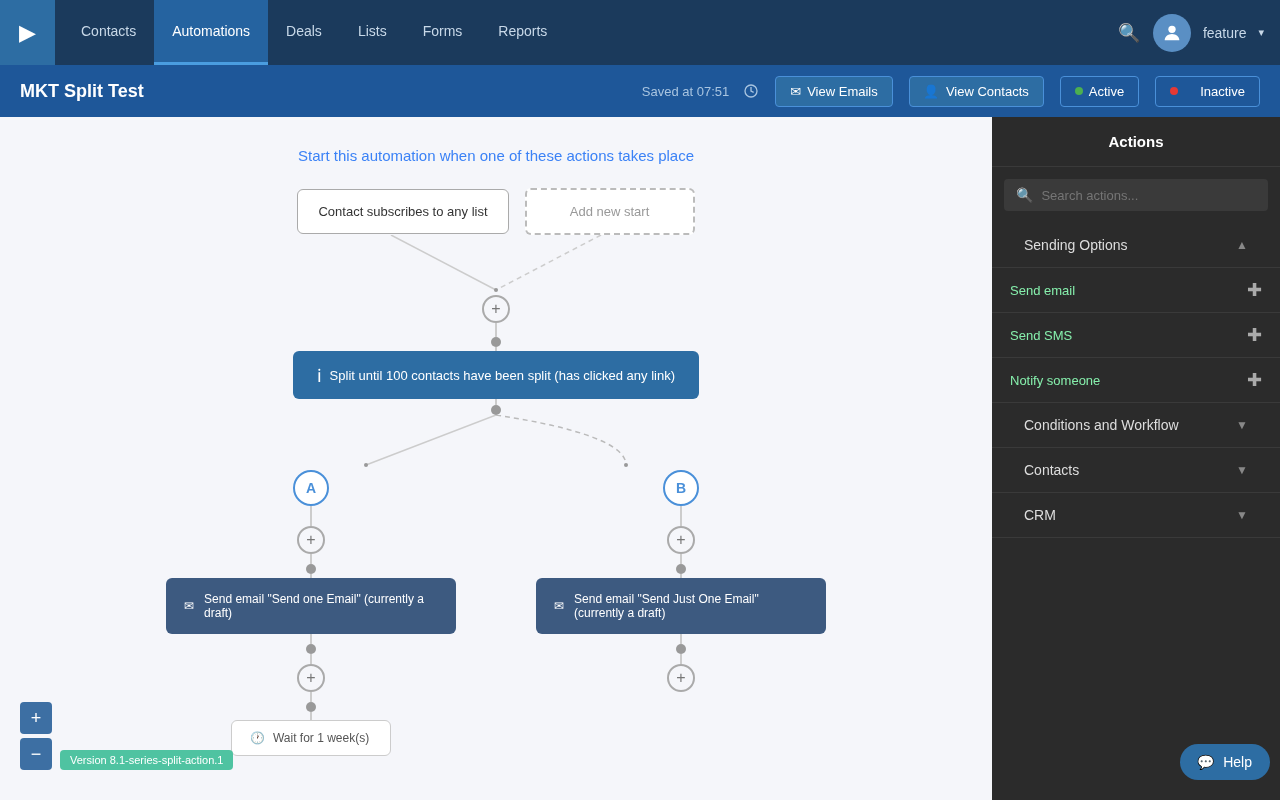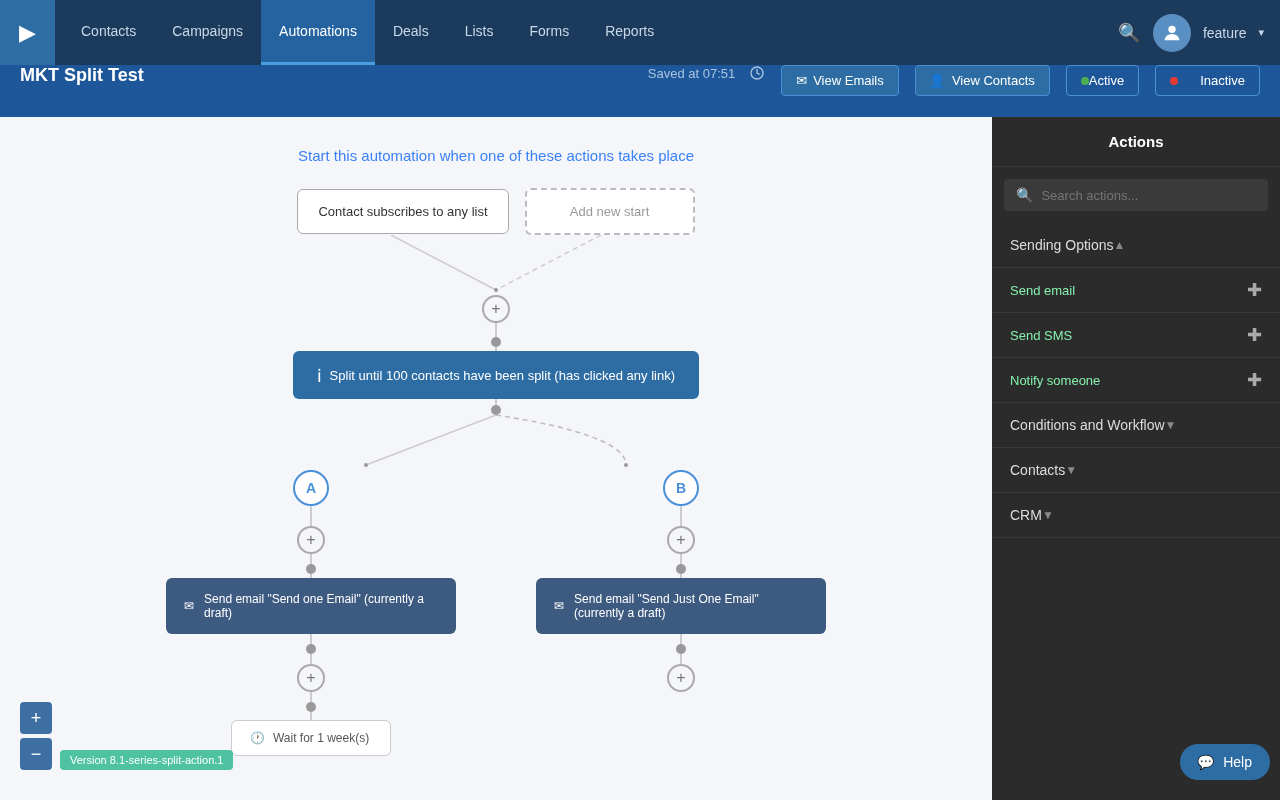--- a/index.html
+++ b/index.html
@@ -30,35 +30,35 @@
     .nav-avatar {
       width: 38px; height: 38px; border-radius: 50%;
       background: #5a8fc4; display: flex; align-items: center; justify-content: center;
       color: white; font-size: 16px; cursor: pointer;
     }
     .nav-user { color: #c8d8e8; cursor: pointer; font-size: 14px; }
 
     
     .sub-header {
       background: #1e5799; height: 52px;
-      display: flex; align-items: flex-start; padding: 0 20px;
+      display: flex; align-items: center; padding: 16px 20px;
       gap: 16px;
     }
     .sub-header-title { color: #fff; font-size: 18px; font-weight: 600; flex: 1; }
     .sub-header-saved { color: #a8c4e0; font-size: 13px; display: flex; align-items: center; gap: 14px; }
     .sub-header-saved svg { width: 16px; height: 16px; }
     .btn-view {
       background: #2d6da3; color: #fff; border: 1px solid #4a90d9;
       padding: 7px 14px; border-radius: 4px; cursor: pointer;
       font-size: 13px; display: flex; align-items: center; gap: 6px;
     }
     .btn-active {
       background: #1e5799; color: #fff; border: 1px solid #4a90d9;
       padding: 7px 14px; border-radius: 4px; cursor: pointer;
-      font-size: 13px; display: flex; align-items: center; 
+      font-size: 13px; display: flex; align-items: center; gap: 6px;
     }
     .btn-inactive {
       background: #1e5799; color: #fff; border: 1px solid #4a90d9;
       padding: 7px 14px; border-radius: 4px; cursor: pointer;
       font-size: 13px; display: flex; align-items: center; gap: 22px;
     }
     .dot-green { width: 8px; height: 8px; border-radius: 50%; background: #4caf50; }
     .dot-red { width: 8px; height: 8px; border-radius: 50%; background: #e53935; }
 
     
@@ -146,22 +146,22 @@
     .sidebar-search input {
       background: none; border: none; outline: none;
       color: #f97316; font-size: 13px; flex: 1;
     }
     .sidebar-search-icon { color: #888; font-size: 14px; }
 
     .sidebar-section {
       border-bottom: 1px solid #3a3a3a;
     }
     .sidebar-section-header {
-      display: flex; align-items: center; 
-      padding: 14px 18px; cursor: pointer; font-size: 14px; color: #ddd;
+      display: flex; align-items: center; justify-content: space-between;
+      padding: 14px 32px; cursor: pointer; font-size: 14px; color: #ddd;
     }
     .chevron { font-size: 12px; color: #888; }
 
     .sidebar-item {
       display: flex; align-items: center; justify-content: space-between;
       padding: 11px 18px; cursor: pointer; border-top: 1px solid #3a3a3a;
     }
     .sidebar-item-label { font-size: 13px; color: #86efac; }
     .sidebar-item-add { color: #aaa; font-size: 18px; }
 
@@ -195,23 +195,20 @@
 </head>
 <body>
 
 <nav class="top-nav">
   <div class="nav-logo">
     <span class="nav-logo-arrow">▶</span>
   </div>
   <div class="nav-items">
     <div class="nav-item">
       <span>Contacts</span>
-    </div>
-    <div class="nav-item">
-      <span>Campaigns</span>
     </div>
     <div class="nav-item active">
       <span>Automations</span>
     </div>
     <div class="nav-item">
       <span>Deals</span>
     </div>
     <div class="nav-item">
       <span>Lists</span>
     </div>

